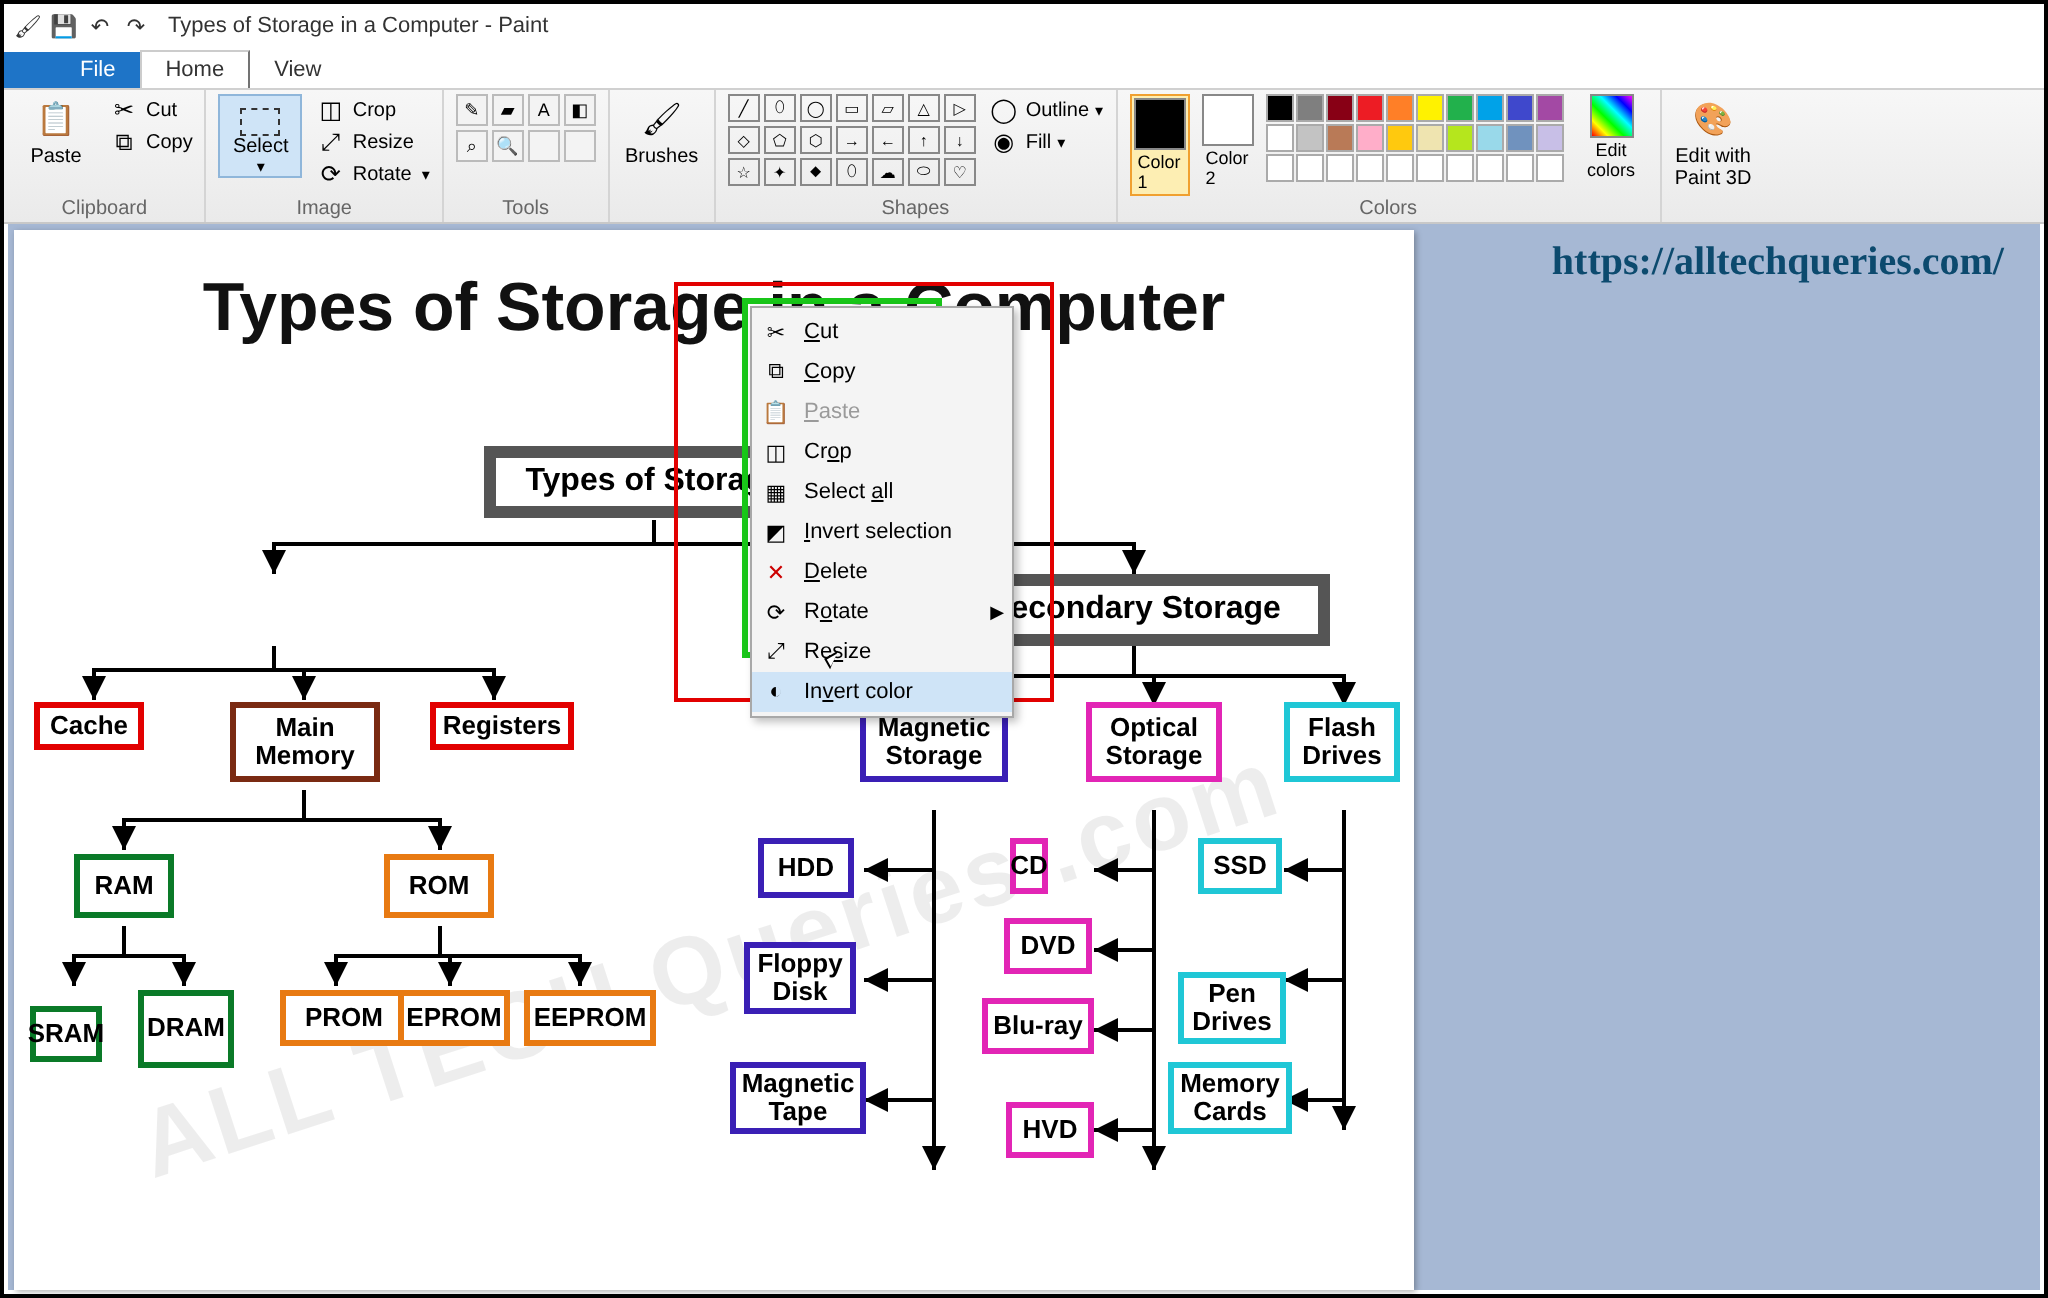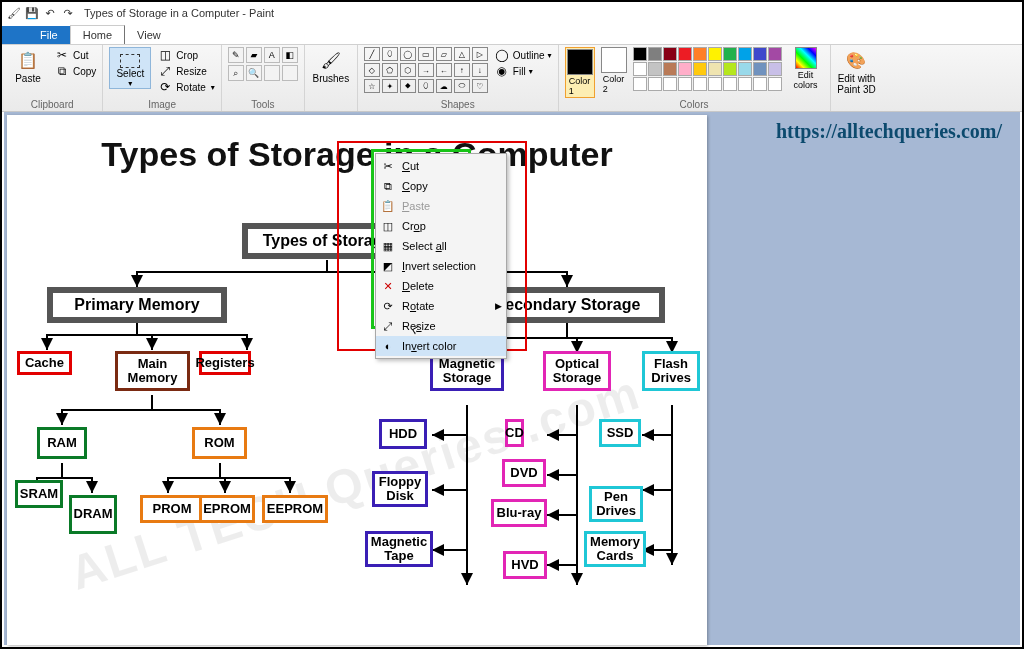--- a/index.html
+++ b/index.html
@@ -338,31 +338,30 @@
           <path d="M665 290 v160" marker-end=""></path>
           <path d="M665 320 h-30"></path>
           <path d="M665 375 h-30"></path>
           <path d="M665 435 h-30"></path>
         </g>
       </svg>
 
       <div class="node thick" style="left:235px;top:108px;width:170px;height:36px">
           <span style="white-space:nowrap">Types of Storage</span>
         </div>
-      <div class="node thick" style="left:40px;top:172px;width:180px;height:36px">Primary Memory</div>
       <div class="node thick" style="left:463px;top:172px;width:195px;height:36px">Secondary Storage</div>
 
       <div class="node" style="left:10px; top:236px;width:55px;height:24px;border-color:#e20000">Cache</div>
       <div class="node" style="left:108px;top:236px;width:75px;height:40px;border-color:#7a2a12">Main Memory</div>
-      <div class="node" style="left:192px;top:236px;width:52px;height:24px;border-color:#e20000">Registers</div>
+      <div class="node" style="left:208px;top:236px;width:72px;height:24px;border-color:#e20000">Registers</div>
 
       <div class="node" style="left:30px; top:312px;width:50px;height:32px;border-color:#0a7a28">RAM</div>
       <div class="node" style="left:185px;top:312px;width:55px;height:32px;border-color:#e87a12">ROM</div>
 
-      <div class="node" style="left:8px;  top:365px;width:48px;height:28px;border-color:#0a7a28">SRAM</div>
+      <div class="node" style="left:8px;  top:388px;width:36px;height:28px;border-color:#0a7a28">SRAM</div>
       <div class="node" style="left:62px; top:380px;width:48px;height:39px;border-color:#0a7a28">DRAM</div>
       <div class="node" style="left:133px;top:380px;width:64px;height:28px;border-color:#e87a12">PROM</div>
       <div class="node" style="left:192px;top:380px;width:56px;height:28px;border-color:#e87a12">EPROM</div>
       <div class="node" style="left:255px;top:380px;width:66px;height:28px;border-color:#e87a12">EEPROM</div>
 
       <div class="node" style="left:423px;top:236px;width:74px;height:40px;border-color:#3a1fb5">Magnetic Storage</div>
       <div class="node" style="left:536px;top:236px;width:68px;height:40px;border-color:#e225b5">Optical Storage</div>
       <div class="node" style="left:635px;top:236px;width:58px;height:40px;border-color:#1fc7d6">Flash Drives</div>
 
       <div class="node" style="left:372px;top:304px;width:48px;height:30px;border-color:#3a1fb5">HDD</div>

